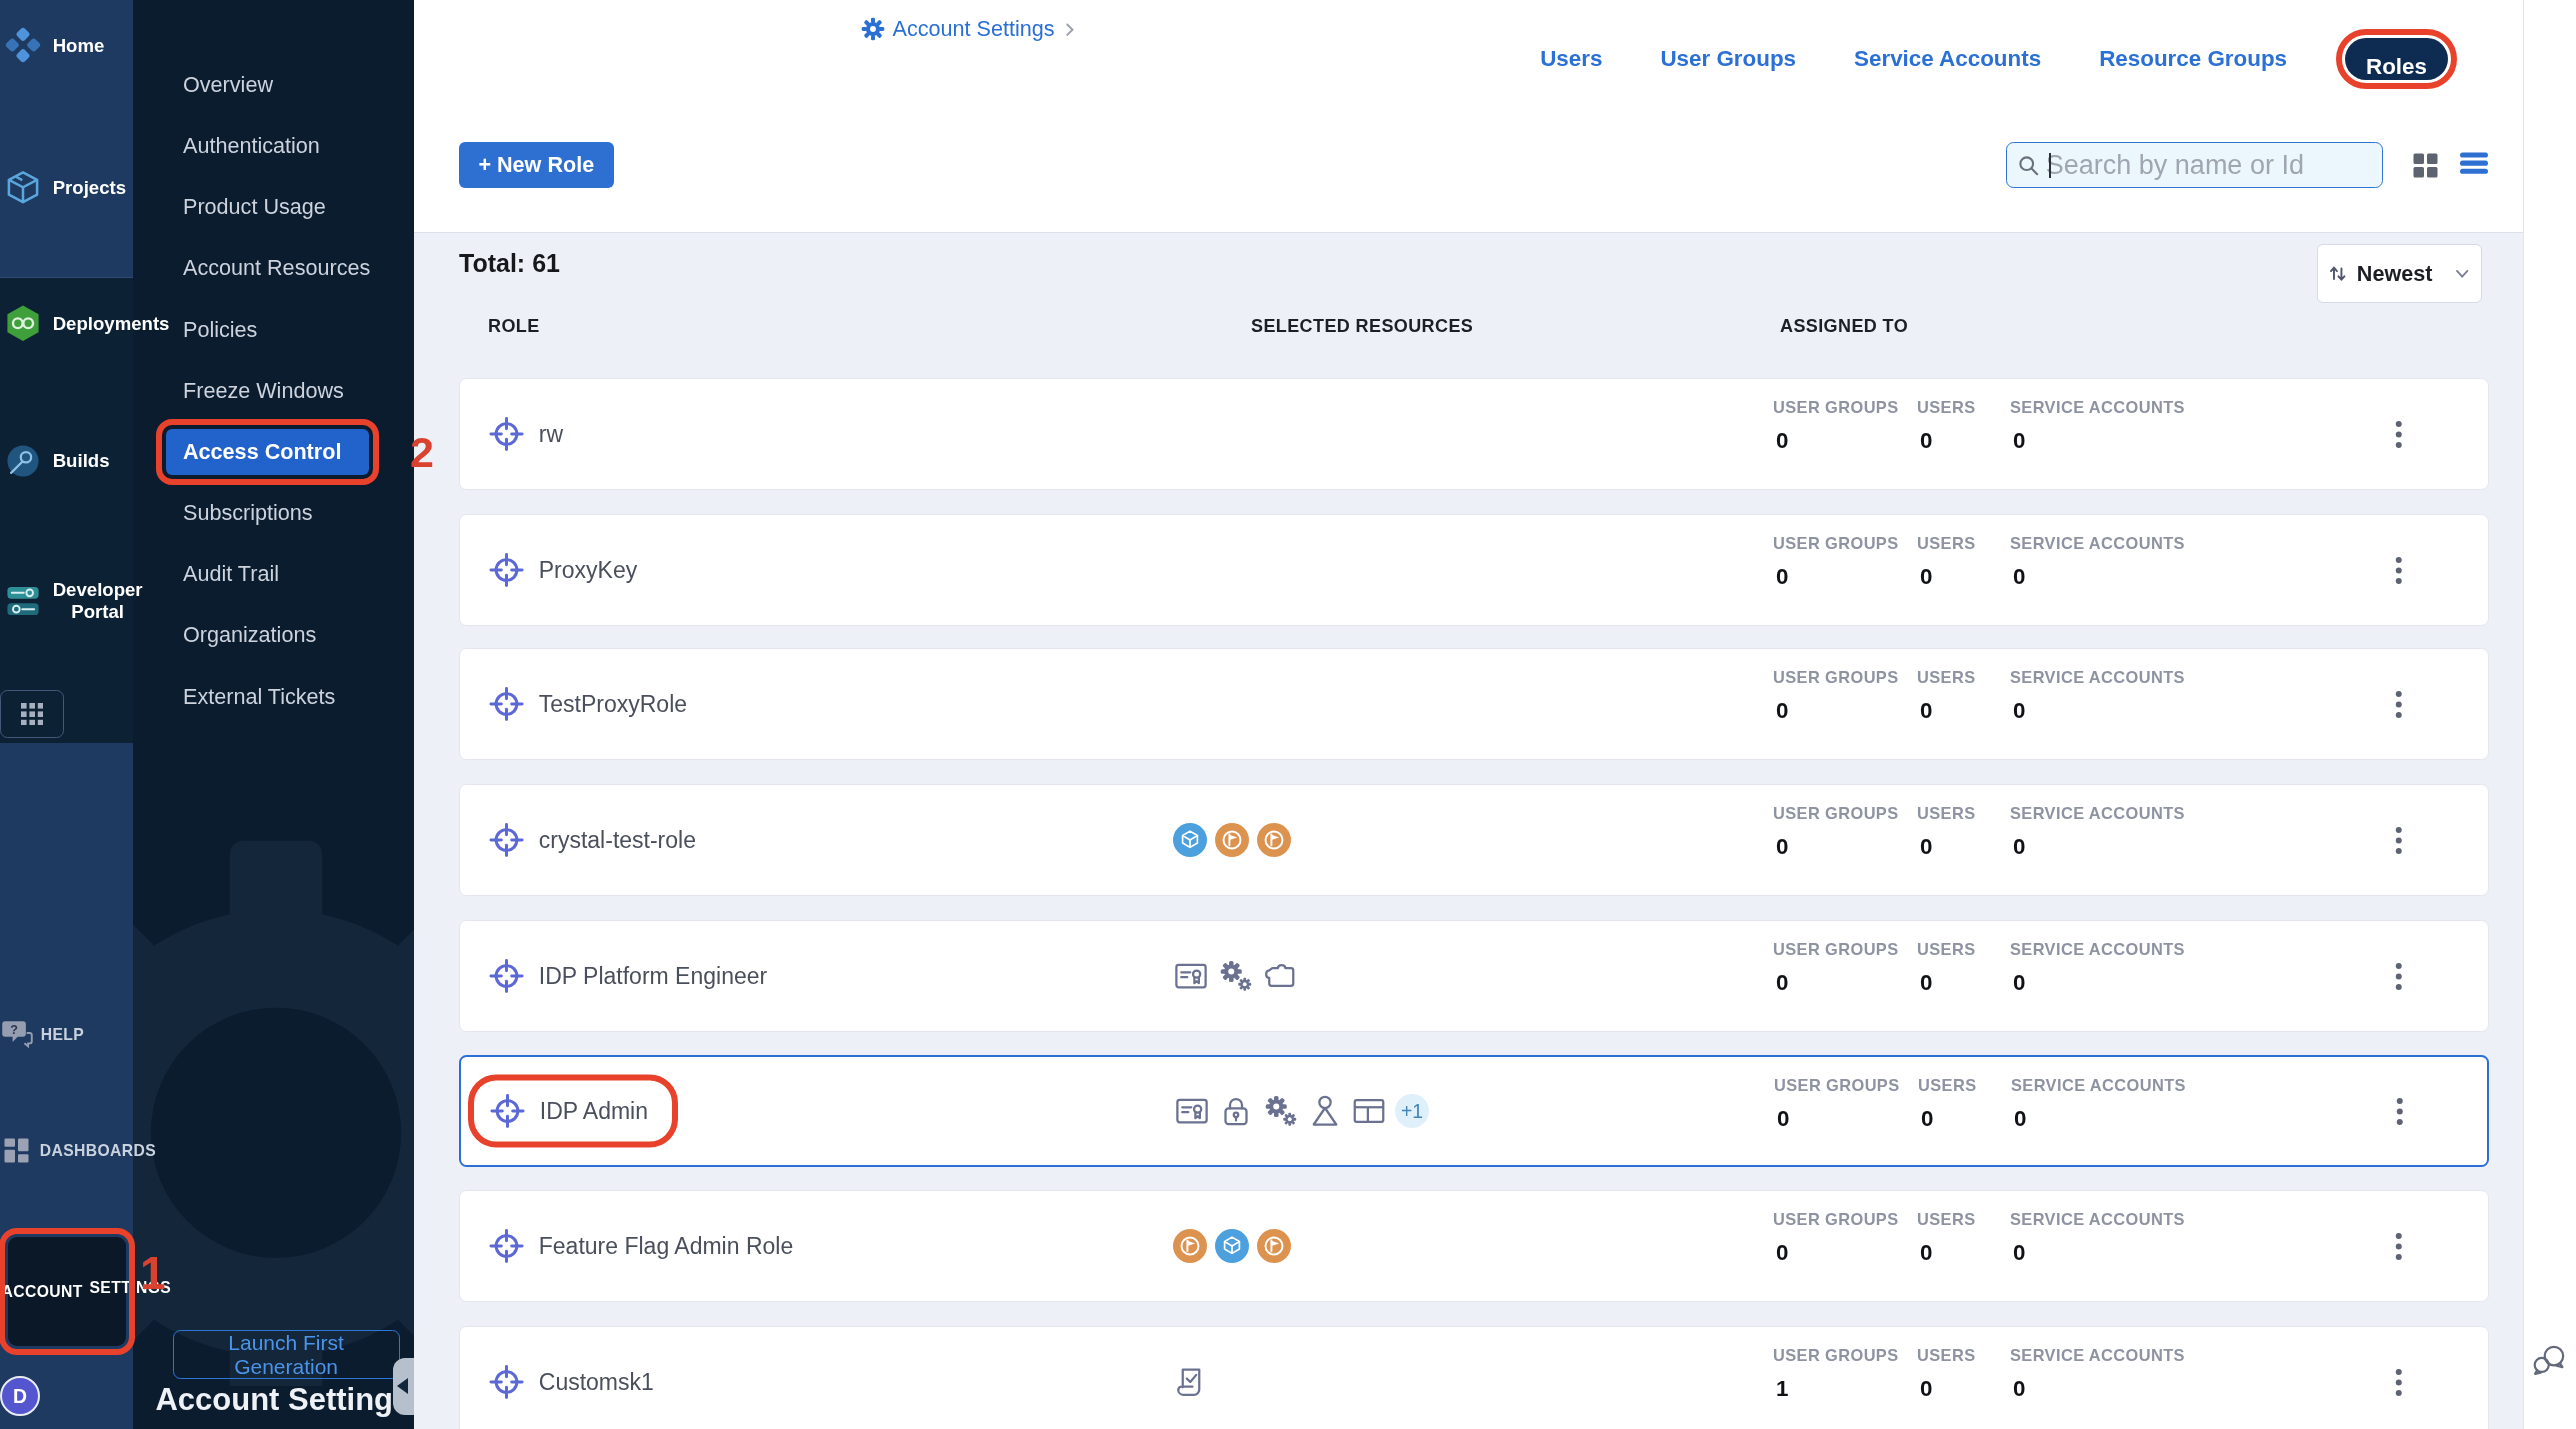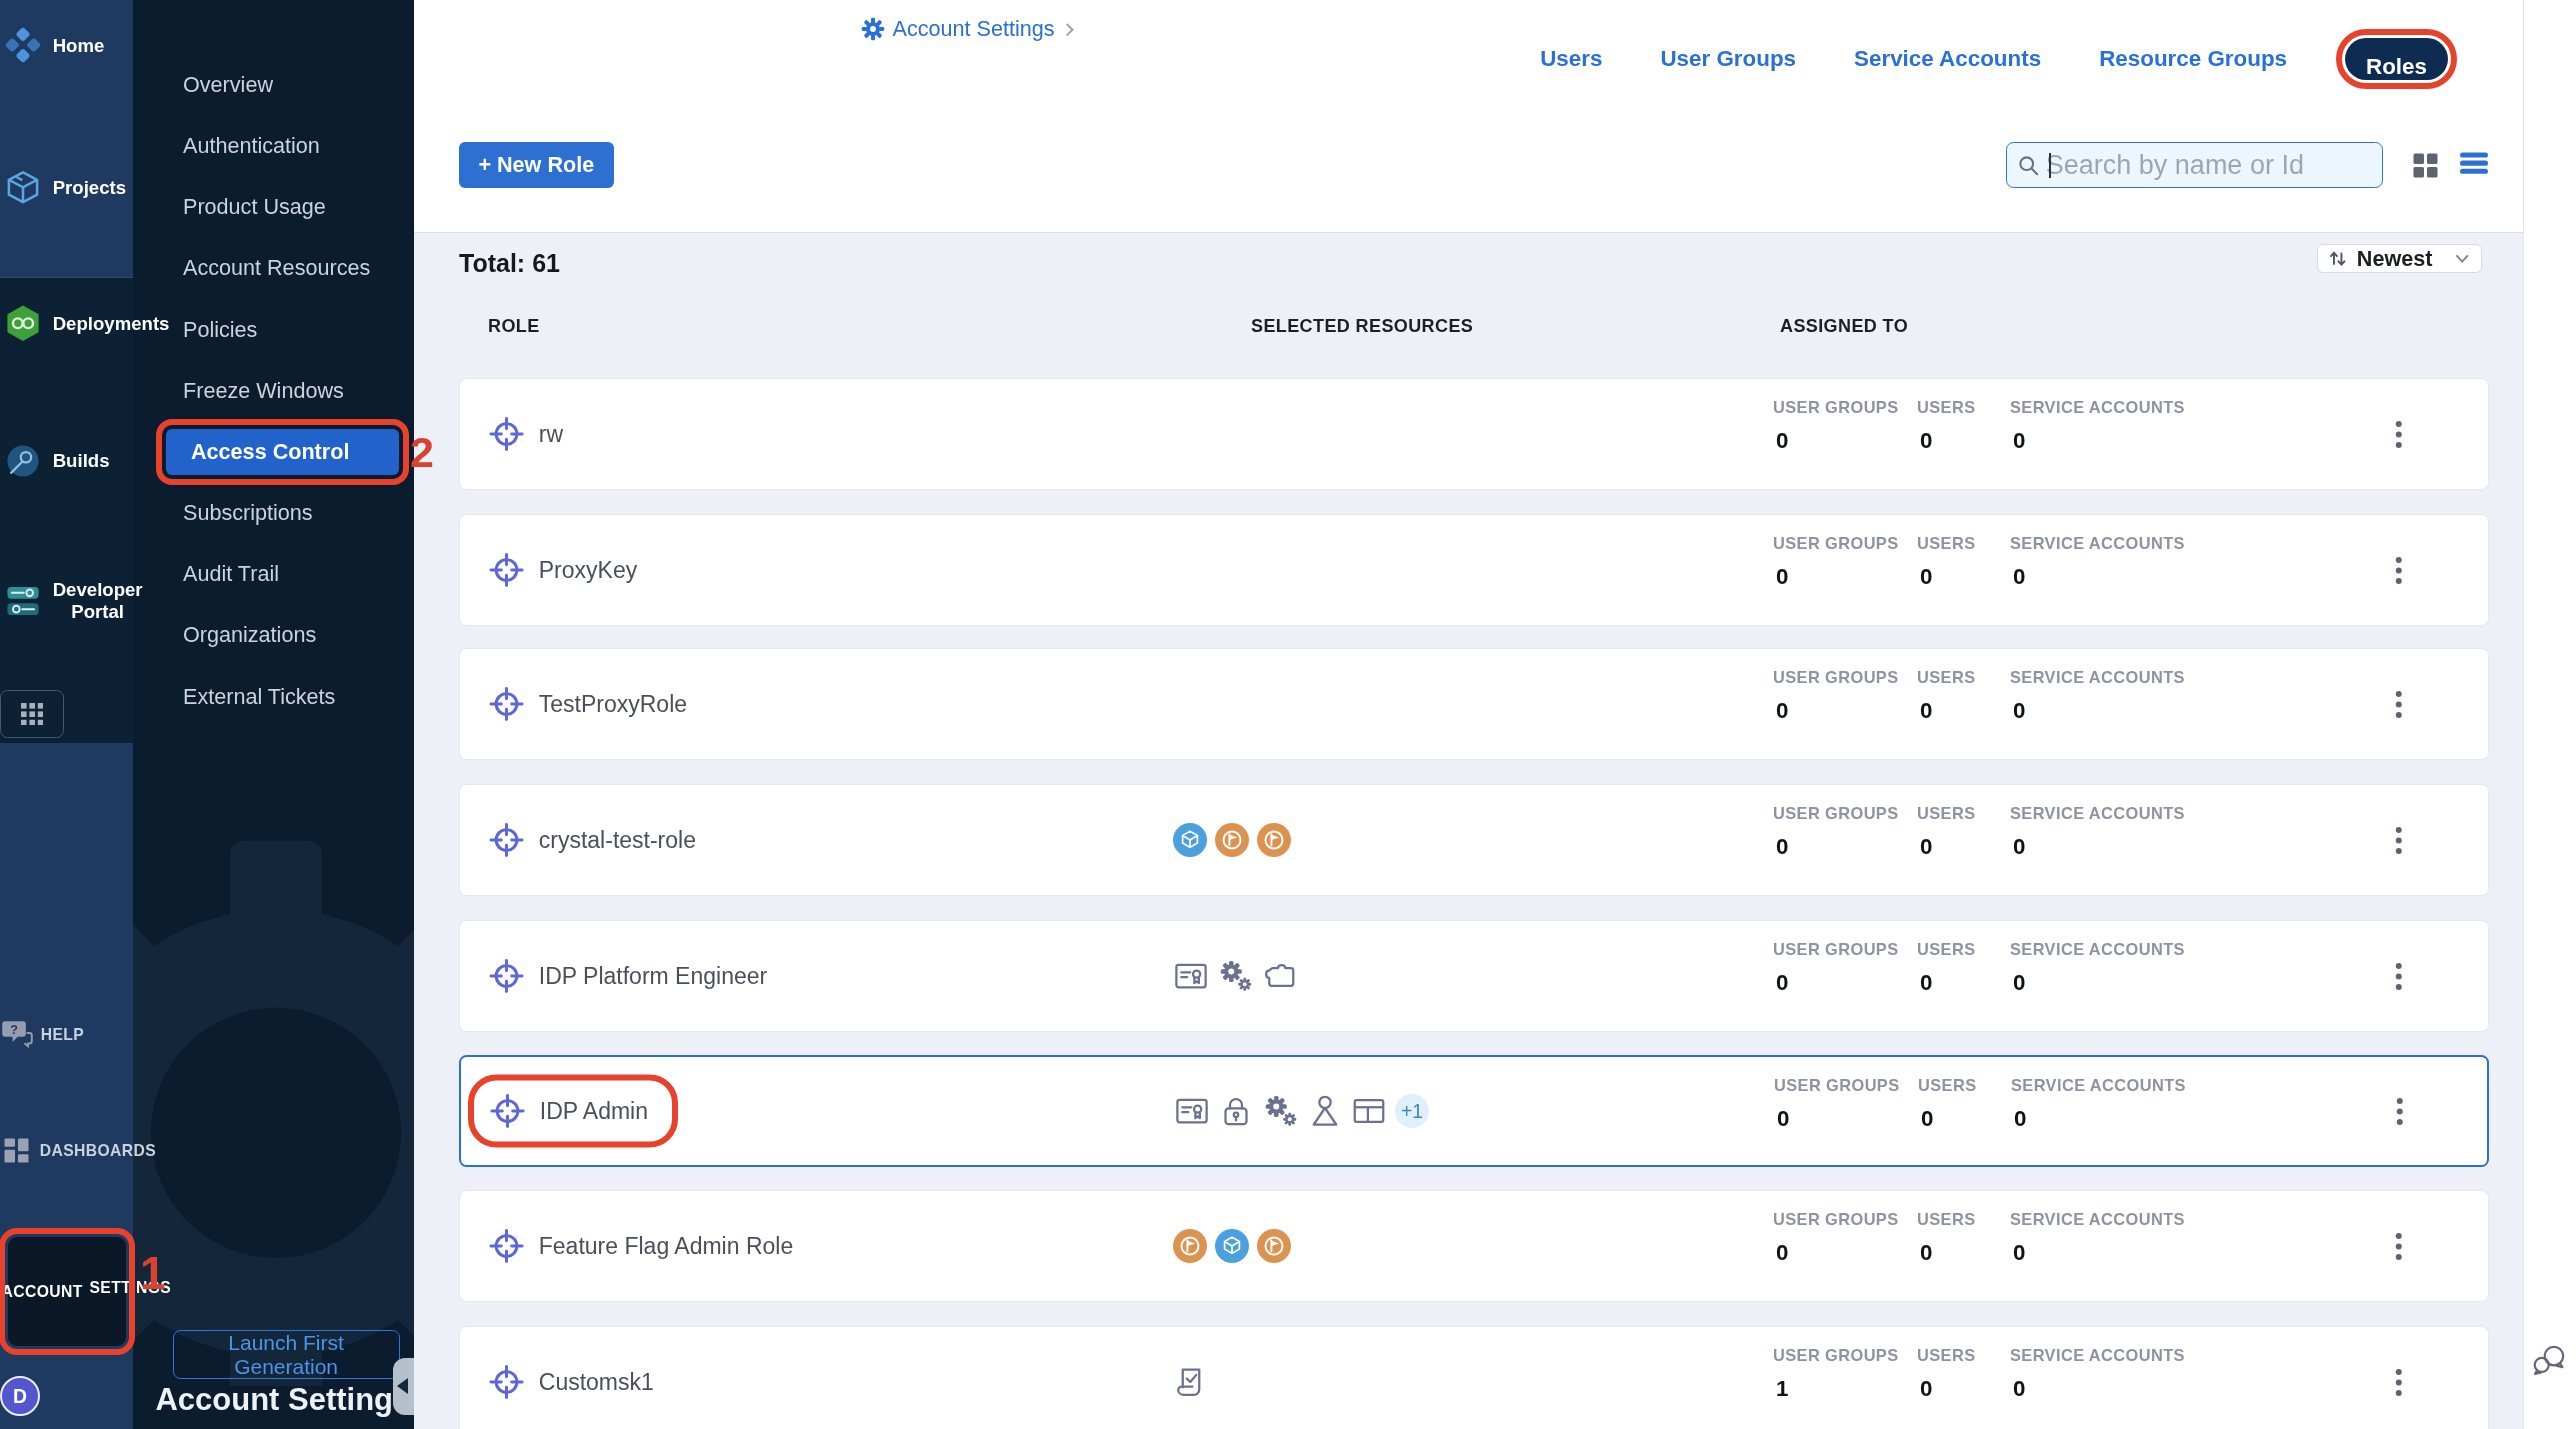--- a/index.html
+++ b/index.html
@@ -27,21 +27,21 @@
   .ri-account .lbl.small{ color:#ffffff; font-weight:700; line-height:20px;}
   .ri-avatar{ top:1376px; }
   .avatar-circle{ width:40px; height:40px; border-radius:50%; background:#5356cf; border:2.2px solid #e8ecf2;
     color:#fff; font-size:19.4px; font-weight:700; display:flex; align-items:center; justify-content:center;}
 
   
   #subnav{ position:absolute; left:133px; top:0; width:281px; height:1430px; background:#0b1c2f; overflow:hidden; z-index:4;}
   #subnav .watermark{ position:absolute; left:-140px; top:820px; opacity:1; pointer-events:none;}
   .subnav-item{ position:absolute; left:0; width:281px; height:61px; line-height:61px; padding-left:50px;
     font-size:21.6px; font-weight:500; color:#cdd3dd; cursor:pointer; white-space:nowrap;}
-  .subnav-item.active{ left:33px; width:233px; height:46px; line-height:46px; padding-left:25px;
+  .subnav-item.active{ left:33px; width:203px; height:46px; line-height:46px; padding-left:17px;
     background:#2262cb; color:#ffffff; font-weight:600; border-radius:6px;
     outline:6px solid #e8422c; outline-offset:4.5px;}
   .launch-btn{ position:absolute; left:27.6px; top:1330px; width:227px; height:49px; border:1.9px solid #2e77d6;
     border-radius:7.5px; color:#4a94ea; font-size:21px; display:flex; align-items:center; justify-content:center; cursor:pointer; background:transparent;margin-left:12px;}
   .subnav-footer-title{ position:absolute; left:22.4px; top:1382px; font-size:31px; font-weight:800; color:#eef1f5;}
   .collapse-tab{ position:absolute; left:260px; top:1358px; width:21px; height:57px; background:#b6c0cc; border-radius:12px 0 0 12px; cursor:pointer;}
   .collapse-tab .tri{ position:absolute; left:3.7px; top:20px; width:0; height:0;
     border-top:8.2px solid transparent; border-bottom:8.2px solid transparent; border-right:11.2px solid #12263e;}
 
   
@@ -62,21 +62,21 @@
     font-family:inherit; margin-left:6px;}
   .search-wrap input::placeholder{ color:#a0a6b1; }
   .search-caret{ position:absolute; left:42px; top:10.4px; width:2.2px; height:25px; background:#2b2f38;}
   .view-toggle{ position:absolute; top:152px; cursor:pointer;}
   #grid-view{ left:2412px;} #list-view{ left:2460px; top:151px;}
 
   .content-divider{ position:absolute; left:414px; top:232px; width:2109px; height:1.5px; background:#dcdfe7;}
   #list-area{ position:absolute; left:414px; top:233px; width:2109px; height:1196px; background:#edf1f7;}
 
   .total-label{ position:absolute; left:459px; top:249px; font-size:25px; font-weight:800; color:#17181c; z-index:2;}
-  .sort-dd{ position:absolute; left:2317px; top:244px; width:165px; height:29px; background:#fff;
+  .sort-dd{ position:absolute; left:2317px; top:244px; width:165px; height:59px; background:#fff;
     border:1.5px solid #d7dae2; border-radius:6px; display:flex; align-items:center; padding:0 10.4px; gap:9px; cursor:pointer; z-index:2;}
   .sort-dd .sort-label{ font-size:21.6px; font-weight:700; color:#1d1e24; flex:1;}
   .col-header{ position:absolute; top:316px; font-size:18px; font-weight:800; color:#1d1f26; letter-spacing:0.4px; z-index:2;}
   #col-role{ left:488px;} #col-res{ left:1251px;} #col-assigned{ left:1780px;}
 
   .role-card{ position:absolute; left:459px; width:2030px; height:112px; background:#fff;
     border:1.5px solid #e3e6ed; border-radius:7.5px; z-index:2;}
   .role-card.selected{ border:2.2px solid #2d70d5; }
   .role-left{ position:absolute; left:16.4px; top:50%; transform:translateY(-50%); display:flex; align-items:center;
     gap:10.4px; padding:6px 21px 6px 9px; border-radius:19.4px;}

